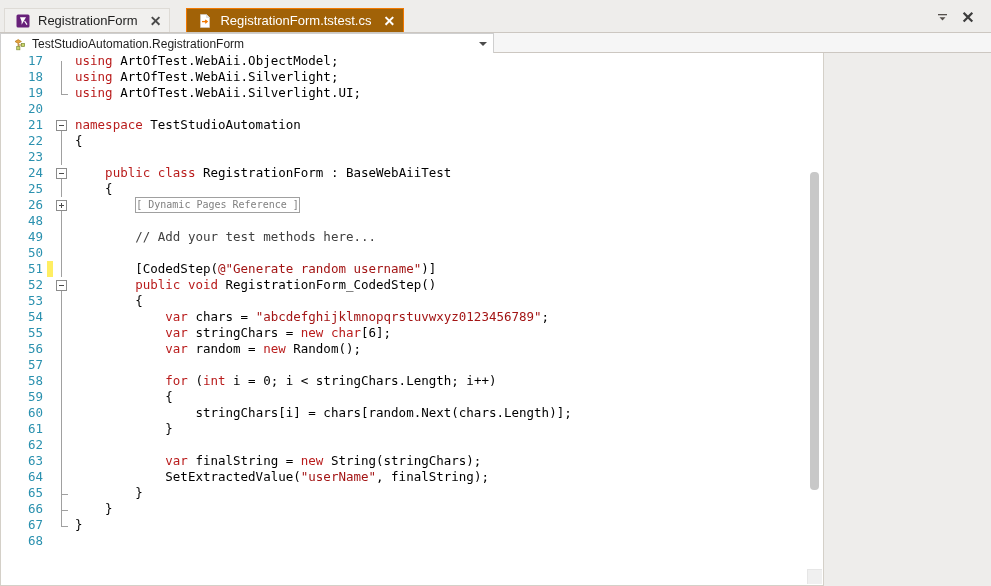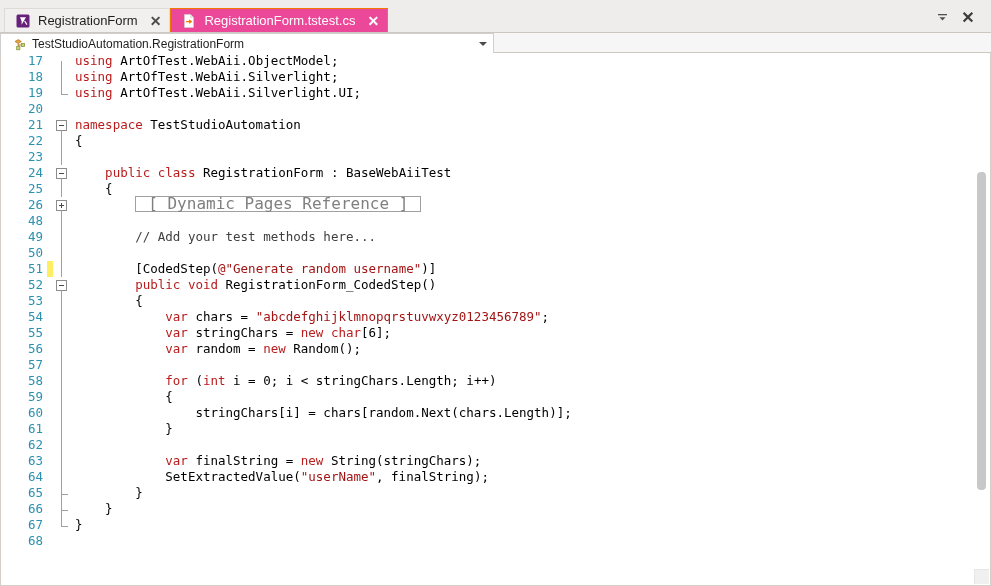--- a/index.html
+++ b/index.html
@@ -34,25 +34,25 @@
   }
   .tab.inactive{
     background:#f1f0ee;
     color:#1e1e1e;
     border:1px solid #dedbd6;
     border-bottom:none;
     margin-left:4px;
     margin-bottom:0;
   }
   .tab.active{
-    background:#ec4899;
+    background:#a16207;
     color:#ffffff;
     border:1px solid #f07800;
     border-bottom:none;
-    margin-left:0;
+    margin-left:16px;
   }
   .tab .tabicon{
     width:16px;height:16px;margin-right:7px;flex:0 0 16px;
     display:block;
   }
   .tab .tablabel{white-space:nowrap;}
   .tab .tabclose{
     margin-left:12px;
     font-size:14px;
     font-weight:bold;
@@ -105,21 +105,21 @@
     position:absolute;right:6px;top:50%;transform:translateY(-50%);
     width:0;height:0;
     border-left:4px solid transparent;
     border-right:4px solid transparent;
     border-top:4px solid #4b4b4b;
   }
 
   
   .editor{
     position:absolute;left:0;top:53px;
-    width:991px;height:533px;
+    width:824px;height:533px;
     background:#ffffff;
     border:1px solid #d4d0c8;
     border-top:none;
     box-sizing:border-box;
     overflow:hidden;
   }
   .codearea{
     position:absolute;left:0;top:0;right:0;bottom:0;
     font-family:"DejaVu Sans Mono","Liberation Mono",monospace;
     font-size:12.5px;
@@ -185,23 +185,23 @@
   .str{color:#a31515;}
   .cmt{color:#404040;margin-top:32px;}
   .pln{color:#000000;}
 
   
   .collapsed{
     display:inline-block;
     border:1px solid #a0a0a0;
     background:#ffffff;
     color:#808080;
-    padding:0px 12px;
+    padding:0px 0;
     line-height:14px;
-    font-size:16px;
+    font-size:10px;
     position:relative;
     top:-1px;
   }
 
   
   .vscroll{
     position:absolute;right:1px;top:1px;
     width:15px;height:531px;
     background:#ffffff;
   }

